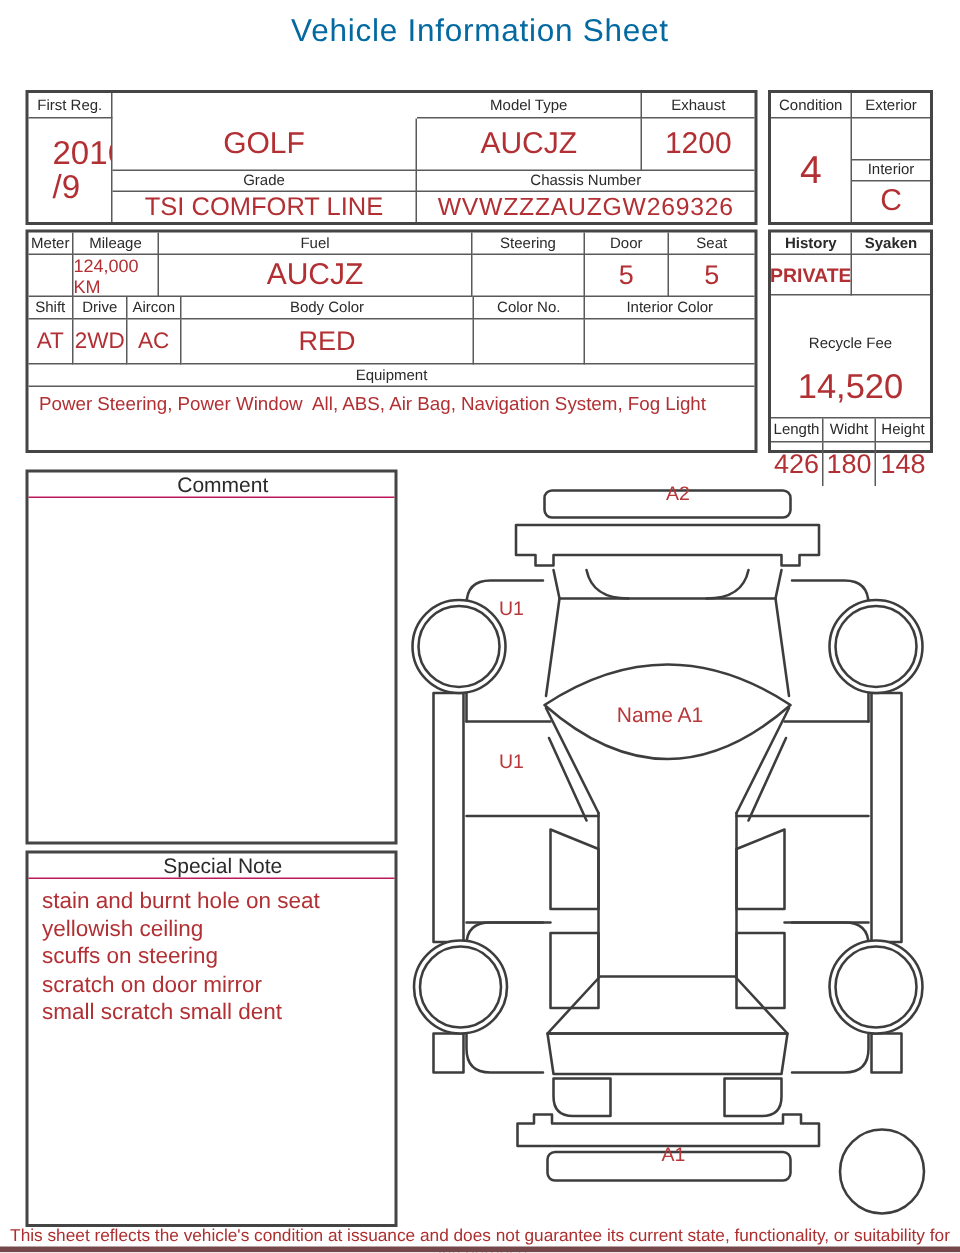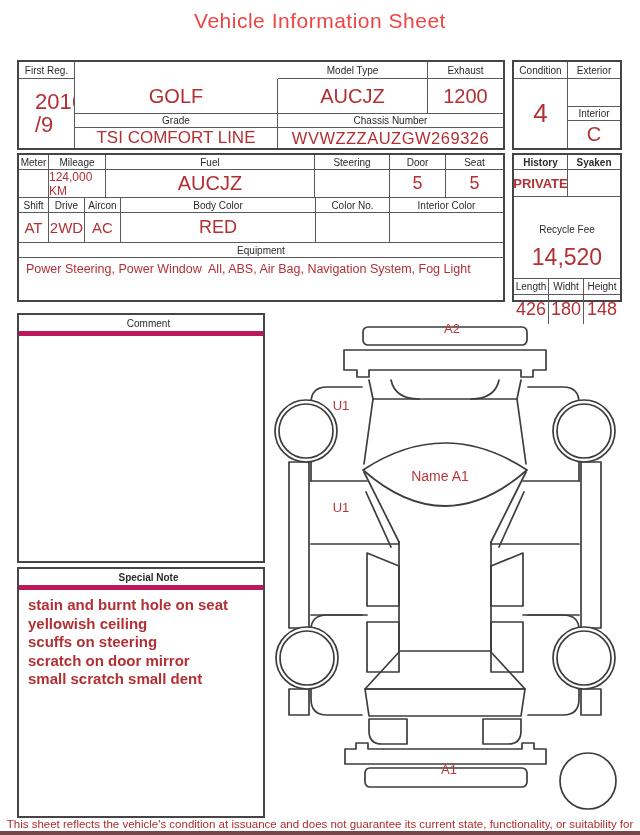--- a/index.html
+++ b/index.html
@@ -2,21 +2,21 @@
 <html><head>
 <meta charset="utf-8">
 <style>
   html,body{margin:0;padding:0;background:#fff;}
   .sheet{
     position:relative;width:640px;height:835px;background:#fff;overflow:hidden;
     font-family:"Liberation Sans",sans-serif;color:#222;
   }
   .title{
     position:absolute;left:0;top:9px;width:100%;text-align:center;
-    font-size:21px;letter-spacing:.5px;color:#ef4444;
+    font-size:21px;letter-spacing:.5px;color:#0369a1;
   }
   
   .box{position:absolute;border:2px solid #454545;background:#fff;box-sizing:border-box;}
   .grid{display:grid;box-sizing:border-box;}
   .cell{display:flex;align-items:center;justify-content:center;box-sizing:border-box;overflow:hidden;}
   .hdr{font-size:10px;color:#2a2a2a;}
   .val{color:#b23034;}
   .bR{border-right:1px solid #5a5a5a;}
   .bB{border-bottom:1px solid #5a5a5a;}
   
@@ -35,23 +35,23 @@
   .equip-body{height:41px;padding:4px 7px;font-size:12.5px;color:#b23034;
     white-space:pre-wrap;box-sizing:border-box;text-align:left;}
   
   .blockD{left:512px;top:153px;width:110px;height:149px;}
   .d-sec1{grid-template-columns:54px 1fr;grid-template-rows:15px 27px;font-weight:bold;}
   .d-fee-hdr{height:14px;margin-top:25px;}
   .d-fee-val{height:43px;font-size:23px;border-bottom:1px solid #5a5a5a;}
   .d-sec3{grid-template-columns:35px 35px 1fr;grid-template-rows:16px 1fr;height:45px;}
   
   .comment-box{left:17px;top:313px;width:248px;height:250px;}
-  .note-box{left:17px;top:567px;width:248px;height:251px;font-weight:bold;}
-  .box-hdr{height:16px;border-bottom:5px solid #be185d;display:flex;align-items:center;
-    justify-content:center;font-size:10px;color:#2a2a2a;padding-left:15px;}
+  .note-box{left:17px;top:567px;width:248px;height:251px;}
+  .box-hdr{height:16px;border-bottom:1px solid #be185d;display:flex;align-items:center;
+    justify-content:center;font-size:14px;color:#2a2a2a;padding-left:15px;}
   .note-body{padding:6px 9px;color:#b23034;font-size:15px;line-height:18.5px;text-align:left;}
   
   .diagram{position:absolute;left:270px;top:312px;width:368px;height:498px;}
   .diagram svg{position:absolute;left:0;top:0;}
   .dlabel{position:absolute;transform:translateX(-50%);color:#b8383a;font-size:13px;white-space:nowrap;}
   .dlabel.big{font-size:14px;}
   
   .footer{position:absolute;left:0;top:818px;width:100%;text-align:center;
     font-size:11.5px;color:#ad2e2e;}
   .bottom-rule{position:absolute;left:0;top:831px;width:100%;height:4px;background:#74484b;}

